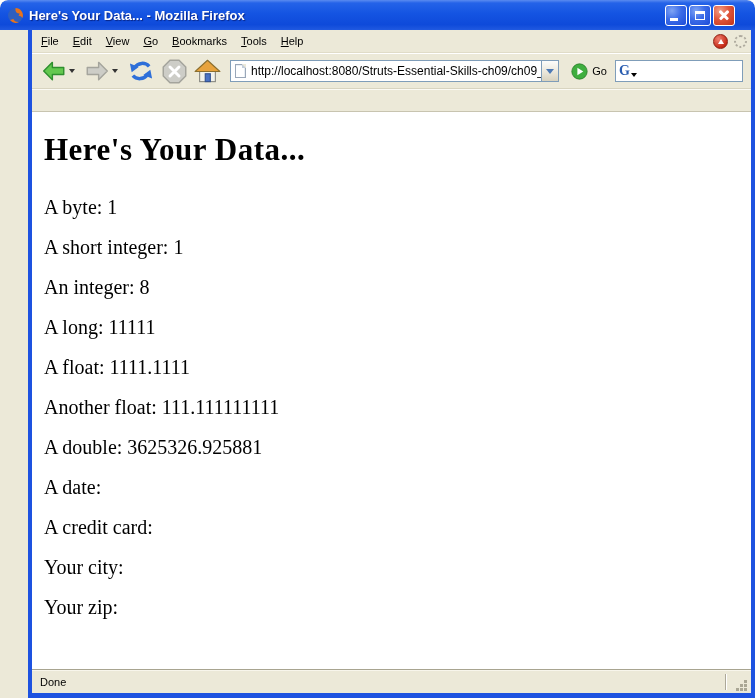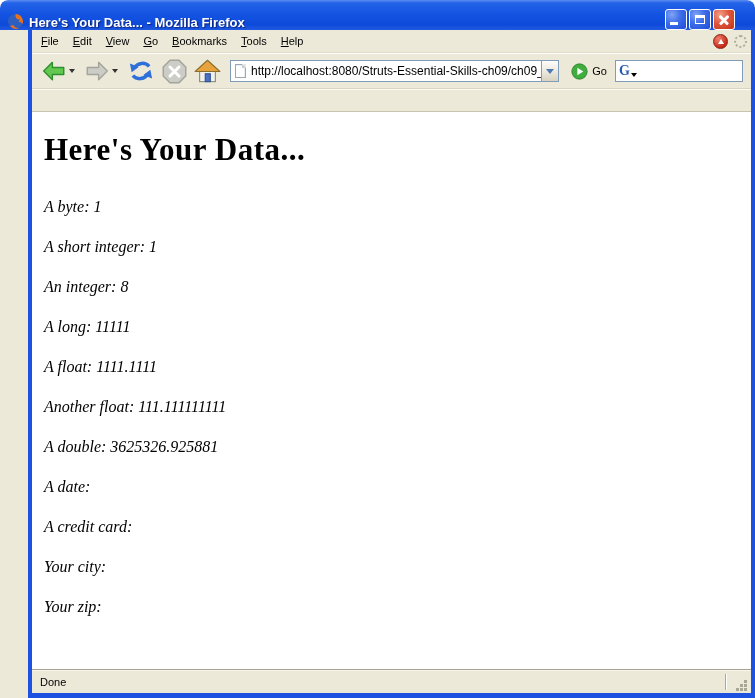--- a/index.html
+++ b/index.html
@@ -4,21 +4,21 @@
 <style>
   * { margin:0; padding:0; box-sizing:border-box; }
   html,body { background:#ffffff; width:755px; height:698px; overflow:hidden;
               font-family:"Liberation Sans", sans-serif; }
 
   .window { width:755px; height:698px; display:flex; flex-direction:column;
             border-radius:8px 8px 0 0; overflow:hidden;
             background:#ECE9D8; }
 
   
-  .titlebar { height:30px; flex:0 0 30px; display:flex; align-items:flex-end;
+  .titlebar { height:30px; flex:0 0 30px; display:flex; align-items:center;
               padding:0 20px 0 7px; position:relative;
       background:linear-gradient(180deg,#5A8BF0 0%, #2463E8 10%, #1454E2 45%, #0E4ADA 82%, #2059E0 100%);
       border-radius:8px 8px 0 0; }
   .favicon { width:17px; height:17px; margin-right:5px; flex:0 0 auto; }
   .title-text { color:#ffffff; font-weight:bold; font-size:13px;
                 text-shadow:1px 1px 1px rgba(0,0,60,.55); white-space:nowrap;
                 overflow:hidden; flex:1; }
   .winbtns { display:flex; gap:2px; flex:0 0 auto; }
   .winbtn { width:22px; height:21px; border-radius:3px; position:relative;
             border:1px solid #ffffff; cursor:default; padding:0; }
@@ -94,21 +94,21 @@
 
   
   .bookmarks-strip { height:23px; flex:0 0 23px; background:#ECE9D8;
                      border-top:1px solid #FBFAF4; border-bottom:1px solid #C8C4B0; }
 
   
   .content { flex:1; background:#fff; overflow:hidden;
              font-family:"Liberation Serif", serif; color:#000; padding:8px 8px 0 12px; }
   .content h1 { font-size:31px; font-weight:bold; margin:12px 0 30px 0;
                 letter-spacing:0.5px; }
-  .data-line { font-size:16px; line-height:18px; margin:0 0 22px 0;font-style:italic; }
+  .data-line { font-size:20px; line-height:18px; margin:0 0 22px 0; }
 
   
   .statusbar { height:24px; flex:0 0 24px; background:#ECE9D8; display:flex;
                align-items:center; font-size:11px; color:#000; padding:0 2px 0 8px;
                border-top:1px solid #A8A490; box-shadow:inset 0 1px 0 #F8F6EC; }
   .status-right { margin-left:auto; display:flex; align-items:center; height:100%; }
   .status-sep { width:2px; height:16px; border-left:1px solid #ACA899;
                 border-right:1px solid #fff; margin-right:8px; }
   .grip { width:14px; height:14px; position:relative; align-self:flex-end; }
   .grip::before { content:""; position:absolute; right:2px; bottom:2px;

